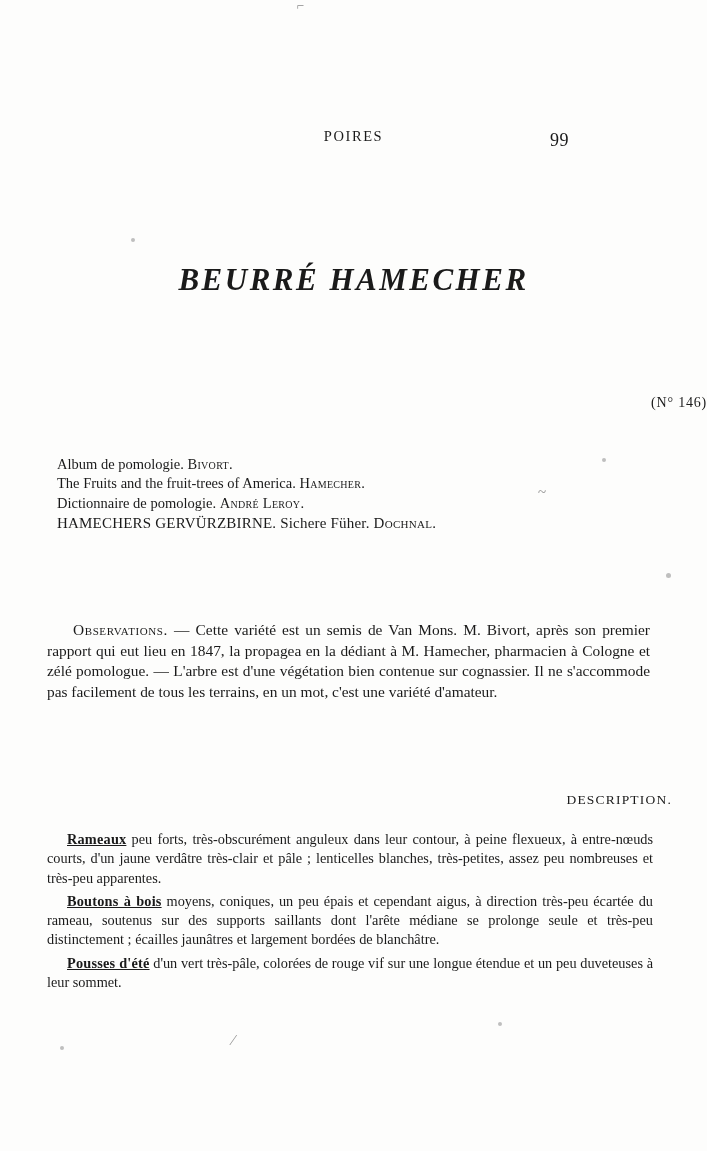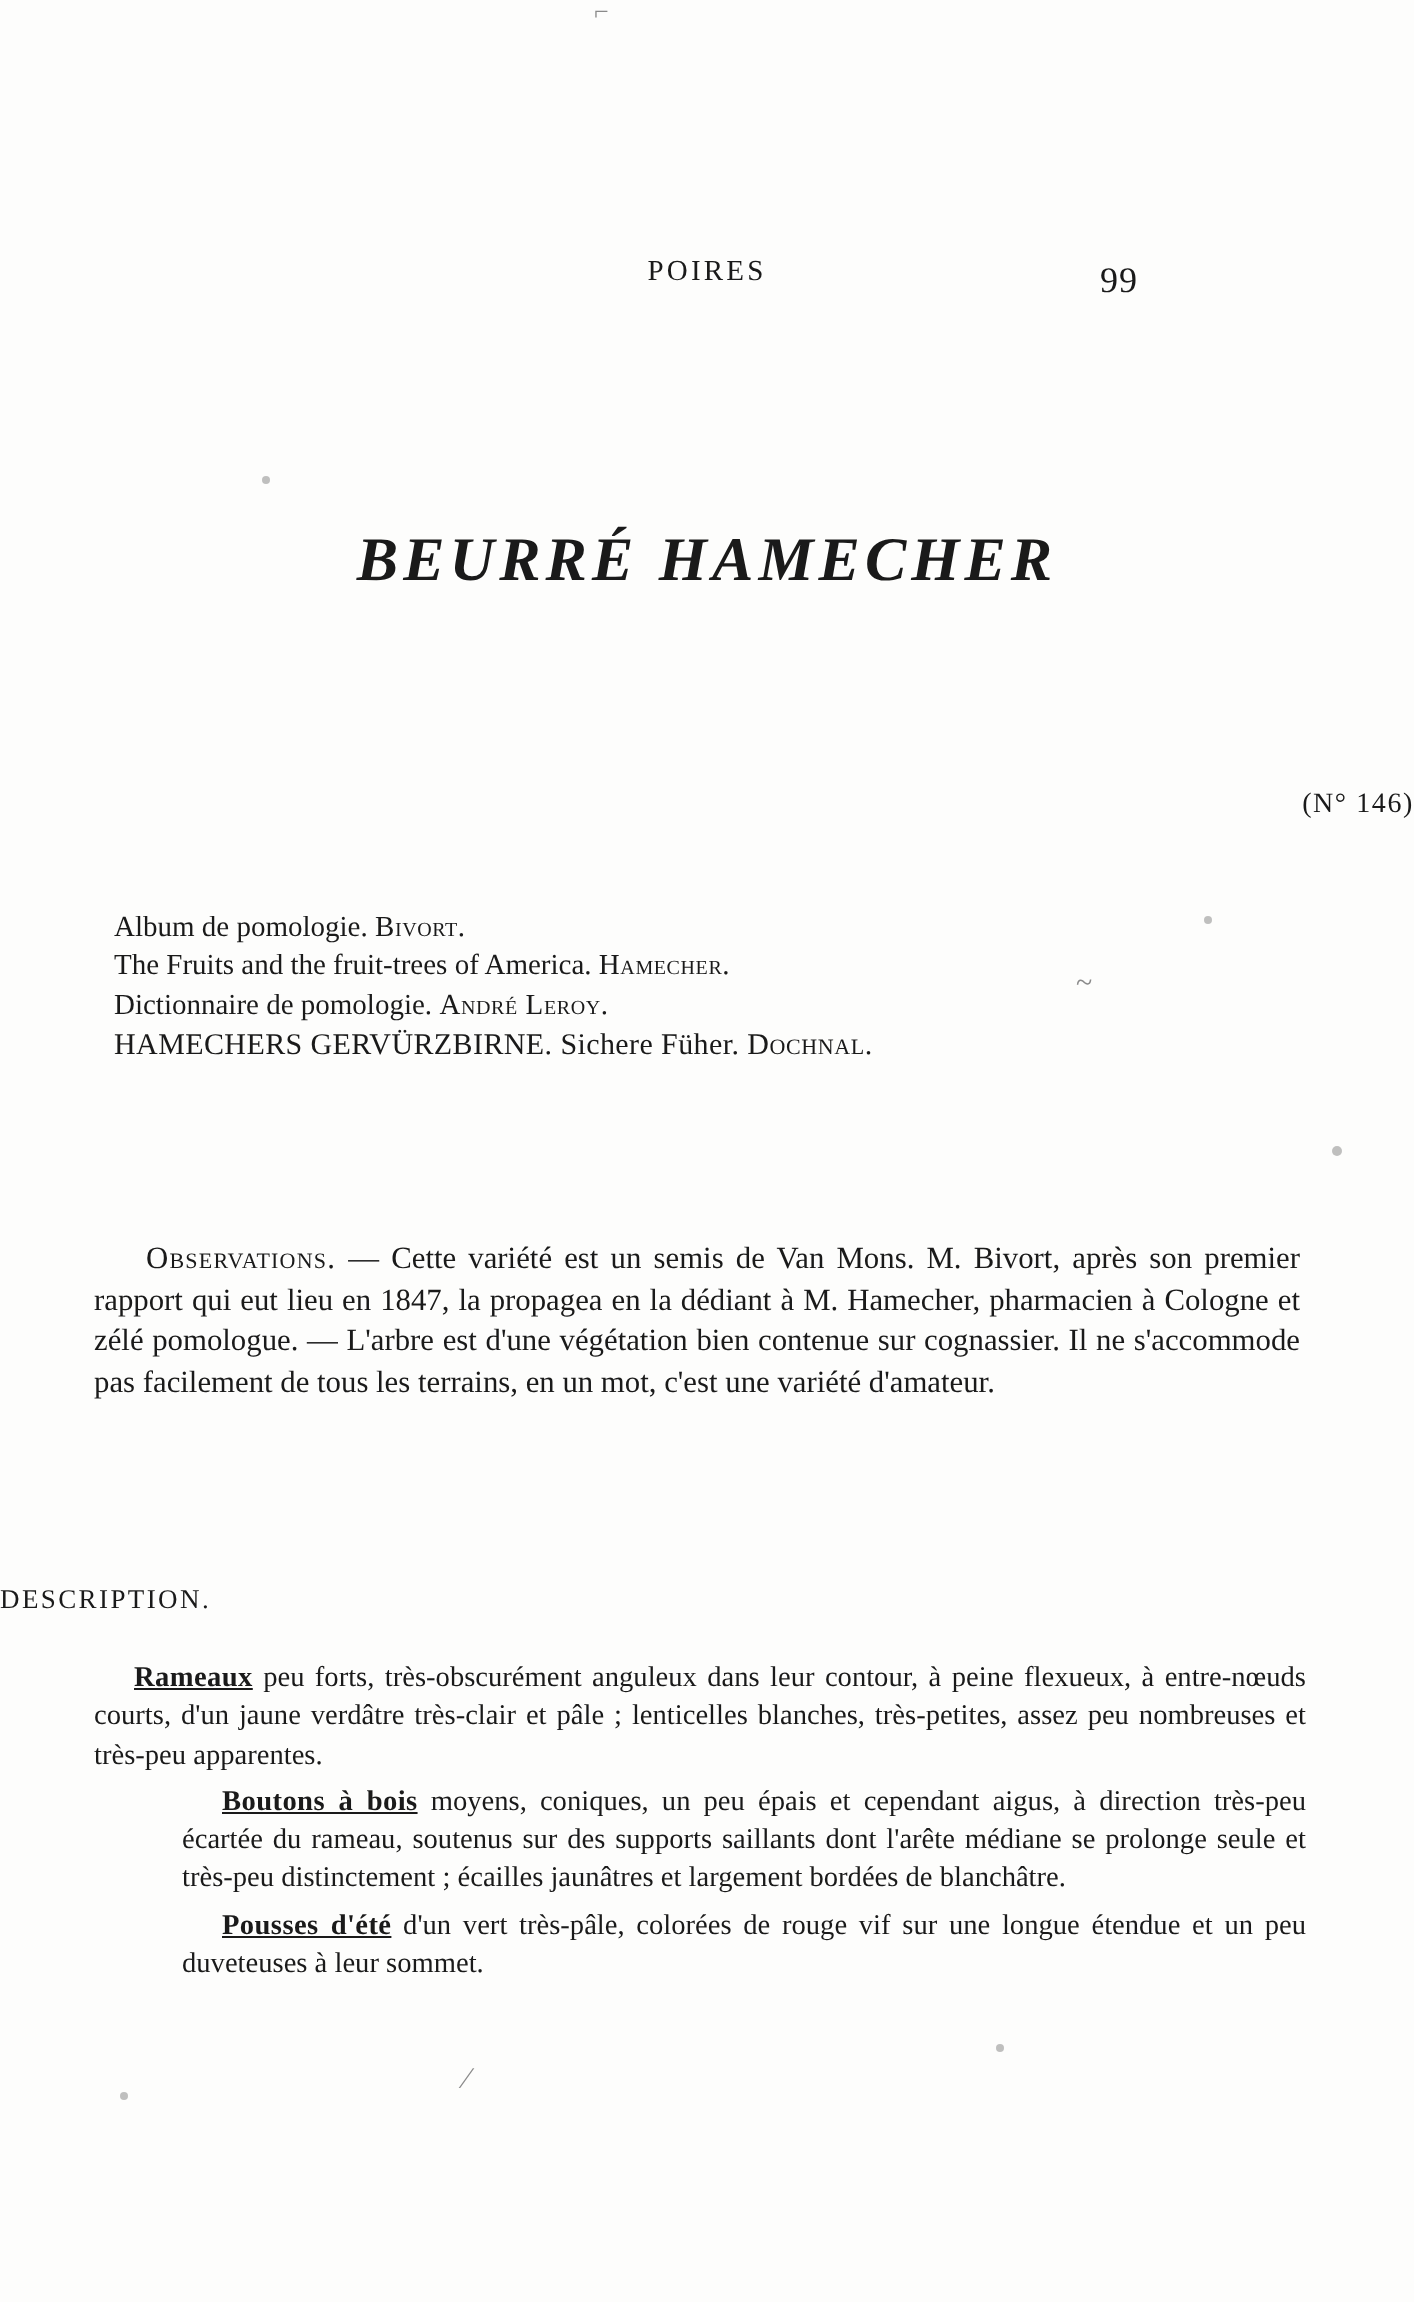--- a/index.html
+++ b/index.html
@@ -109,41 +109,42 @@
     letter-spacing: 0.6px;
   }
   .indent { display: inline-block; width: 26px; }
 
   
   .desc-heading {
     position: absolute;
     top: 792px;
     left: 0;
     width: 640px;
-    text-align: left;
+    text-align: right;
     font-size: 13.5px;
     font-variant: small-caps;
     letter-spacing: 1.2px;
+    padding-left: 32px;
   }
 
   
   .desc-body {
     position: absolute;
     top: 830px;
     left: 47px;
     width: 606px;
     font-size: 14.3px;
     line-height: 19.3px;
     text-align: justify;
   }
   .desc-body p {
     margin: 0 0 1px 0;
     text-indent: 0;
   }
-  .desc-body p + p { margin-top: 4px; margin-left: 44px; }
+  .desc-body p + p { margin-top: 4px; }
   .term {
     font-weight: 700;
     letter-spacing: 0.2px;
     text-decoration: underline;
   }
   .pindent { display: inline-block; width: 20px; }
 
   
   .speck {
     position: absolute;

